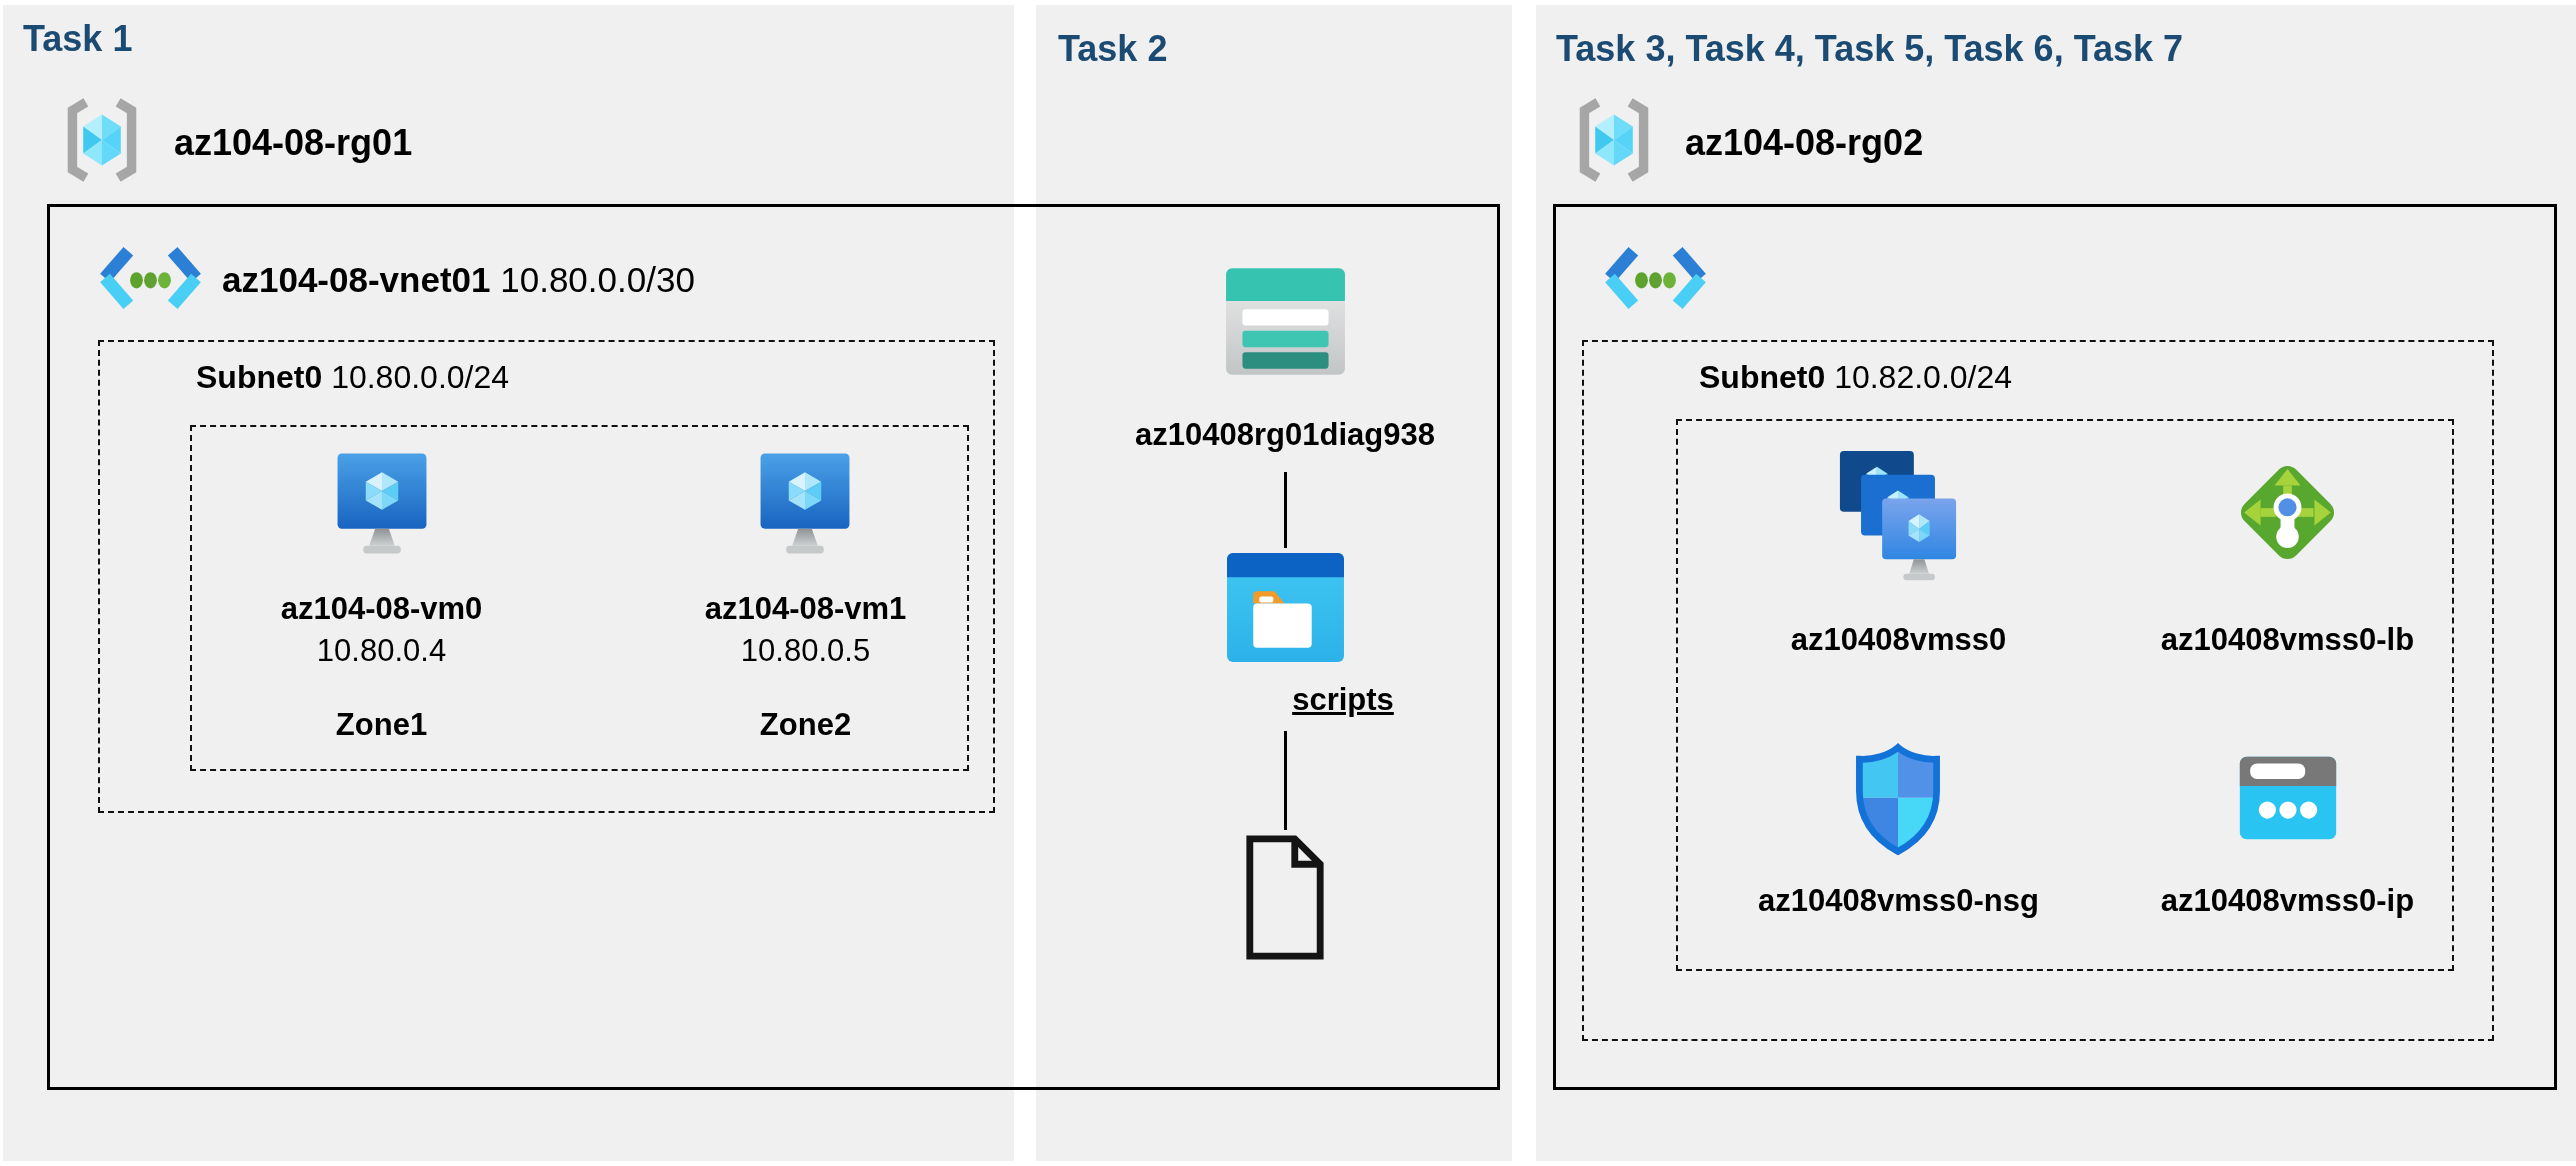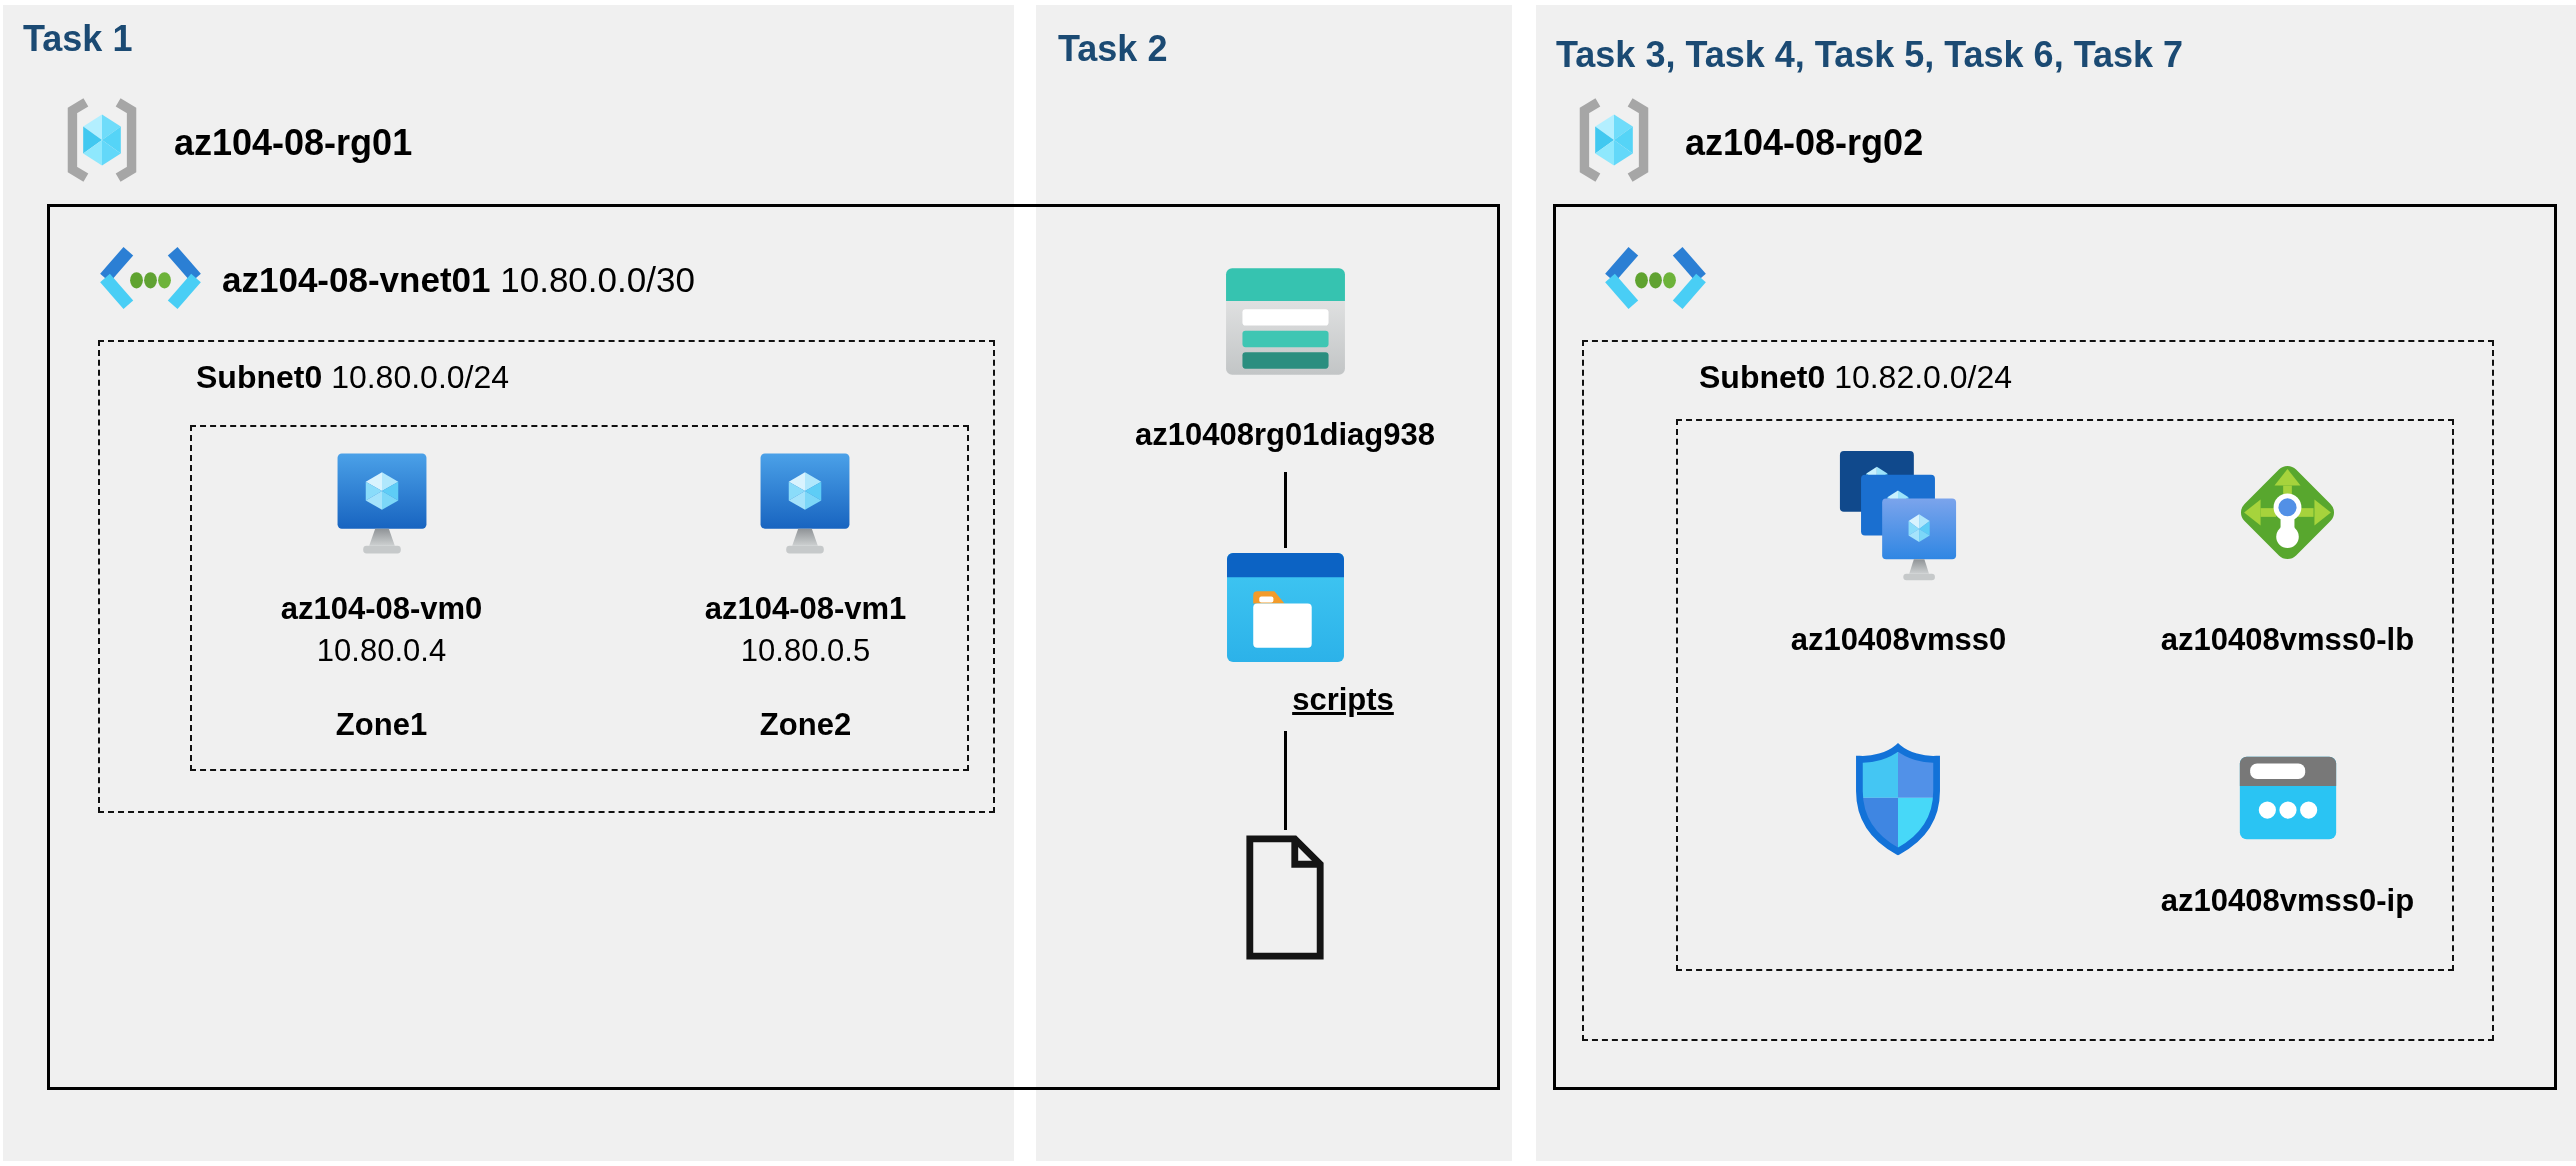--- a/index.html
+++ b/index.html
@@ -26,21 +26,21 @@
 <body>
 
 <div id="canvas">
 
   <div class="abs panel" style="left:2.7px;top:5.4px;width:1011px;height:1156px;"></div>
   <div class="abs panel" style="left:1036px;top:5.4px;width:476px;height:1156px;"></div>
   <div class="abs panel" style="left:1536px;top:5.4px;width:1040px;height:1156px;"></div>
 
   <div class="abs task-title" style="left:23px;top:17.5px;">Task 1</div>
   <div class="abs task-title" style="left:1058px;top:28px;">Task 2</div>
-  <div class="abs task-title" style="left:1556px;top:34px;">Task 3, Task 4, Task 5, Task 6, Task 7</div>
+  <div class="abs task-title" style="left:1556px;top:28px;">Task 3, Task 4, Task 5, Task 6, Task 7</div>
 
   <div class="abs" style="left:59px;top:94px;">
     <svg width="86" height="92" viewBox="0 0 64 68">
       <path d="M20 6 L10 12 L10 56 L20 62" fill="none" stroke="#a6a6a6" stroke-width="7"></path>
       <path d="M44 6 L54 12 L54 56 L44 62" fill="none" stroke="#a6a6a6" stroke-width="7"></path>
       <polygon points="32,15 18,24 32,34" fill="#b3efff"></polygon>
       <polygon points="32,15 46,24 32,34" fill="#6fdcfa"></polygon>
       <polygon points="18,24 32,34 18,44" fill="#41c8f0"></polygon>
       <polygon points="46,24 32,34 46,44" fill="#55d4f7"></polygon>
       <polygon points="18,44 32,34 32,53" fill="#8ee8fd"></polygon>
@@ -274,20 +274,21 @@
       </defs>
       <g clip-path="url(#nsgClip)">
         <rect x="0" y="0" width="28" height="32" fill="#44c6f3"></rect>
         <rect x="28" y="0" width="28" height="32" fill="#5191e8"></rect>
         <rect x="0" y="32" width="28" height="34" fill="#3f86e2"></rect>
         <rect x="28" y="32" width="28" height="34" fill="#47d8f8"></rect>
       </g>
       <path d="M28 2 C22 7 13 9.5 5 9 L5 28 C5 46 15 57 28 64 C41 57 51 46 51 28 L51 9 C43 9.5 34 7 28 2 Z" fill="none" stroke="#1272d8" stroke-width="4"></path>
     </svg>
   </div>
+  <div class="abs res-label" style="left:1696px;top:883px;width:405px;">az10408vmss0-nsg</div>
 
   <div class="abs" style="left:2238px;top:755px;">
     <svg width="100" height="86" viewBox="0 0 58 50">
       <rect x="1" y="1" width="56" height="48" rx="4" fill="#2ac4f3"></rect>
       <path d="M5 1 h48 a4 4 0 0 1 4 4 v13 H1 V5 a4 4 0 0 1 4-4 z" fill="#787878"></path>
       <rect x="7" y="5" width="32" height="9" rx="4" fill="#ffffff"></rect>
       <circle cx="17" cy="32" r="5" fill="#ffffff"></circle>
       <circle cx="29" cy="32" r="5" fill="#ffffff"></circle>
       <circle cx="41" cy="32" r="5" fill="#ffffff"></circle>
     </svg>

